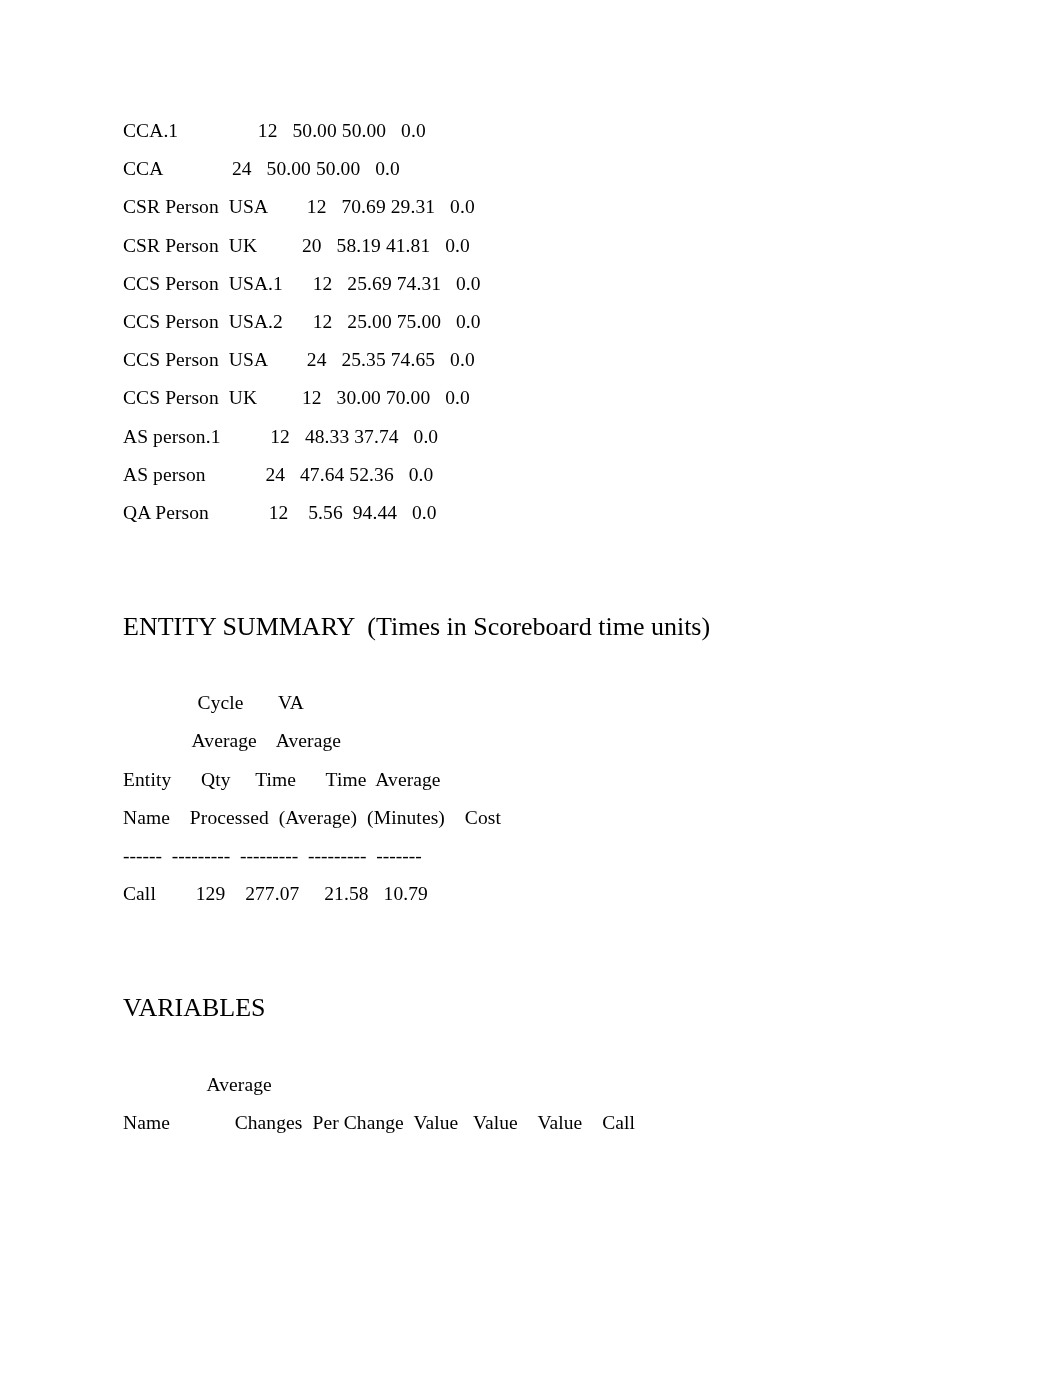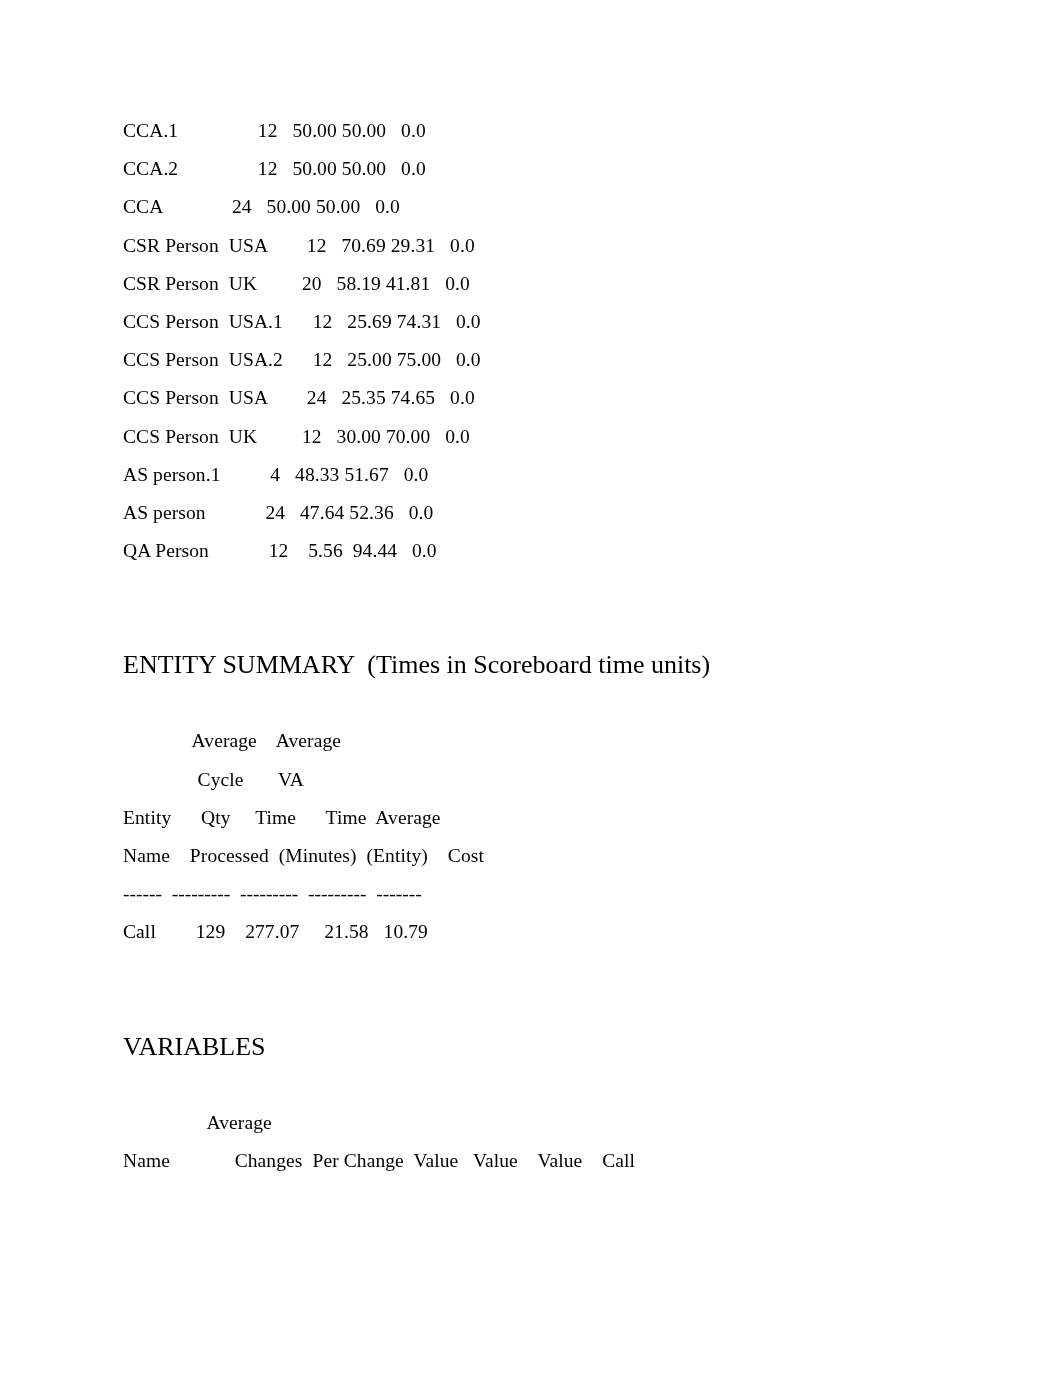--- a/index.html
+++ b/index.html
@@ -54,44 +54,43 @@
   }
 </style>
 </head>
 <body>
 
 <div class="page">
   <div class="doc-body">
 
     <div>
       <div class="line">CCA.1                12   50.00 50.00   0.0</div>
-      <div class="line">CCA.2                12   50.00 50.00   0.0</div>
       <div class="line">CCA              24   50.00 50.00   0.0</div>
       <div class="line">CSR Person  USA        12   70.69 29.31   0.0</div>
       <div class="line">CSR Person  UK         20   58.19 41.81   0.0</div>
       <div class="line">CCS Person  USA.1      12   25.69 74.31   0.0</div>
       <div class="line">CCS Person  USA.2      12   25.00 75.00   0.0</div>
       <div class="line">CCS Person  USA        24   25.35 74.65   0.0</div>
       <div class="line">CCS Person  UK         12   30.00 70.00   0.0</div>
-      <div class="line">AS person.1          4   48.33 51.67   0.0</div>
+      <div class="line">AS person.1          12   48.33 37.74   0.0</div>
       <div class="line">AS person            24   47.64 52.36   0.0</div>
       <div class="line">QA Person            12    5.56  94.44   0.0</div>
     </div>
 
     <div class="gap-md"></div>
 
     <div>
       <div class="section-title">ENTITY SUMMARY  (Times in Scoreboard time units)</div>
 
       <div class="gap-sm"></div>
 
+      <div class="line">               Cycle       VA</div>
       <div class="line">              Average    Average</div>
-      <div class="line">               Cycle       VA</div>
       <div class="line">Entity      Qty     Time      Time  Average</div>
-      <div class="line">Name    Processed  (Minutes)  (Entity)    Cost</div>
+      <div class="line">Name    Processed  (Average)  (Minutes)    Cost</div>
       <div class="rule-line">------  ---------  ---------  ---------  -------</div>
       <div class="line">Call        129    277.07     21.58   10.79</div>
     </div>
 
     <div class="gap-md"></div>
 
     <div>
       <div class="section-title">VARIABLES</div>
 
       <div class="gap-sm"></div>

